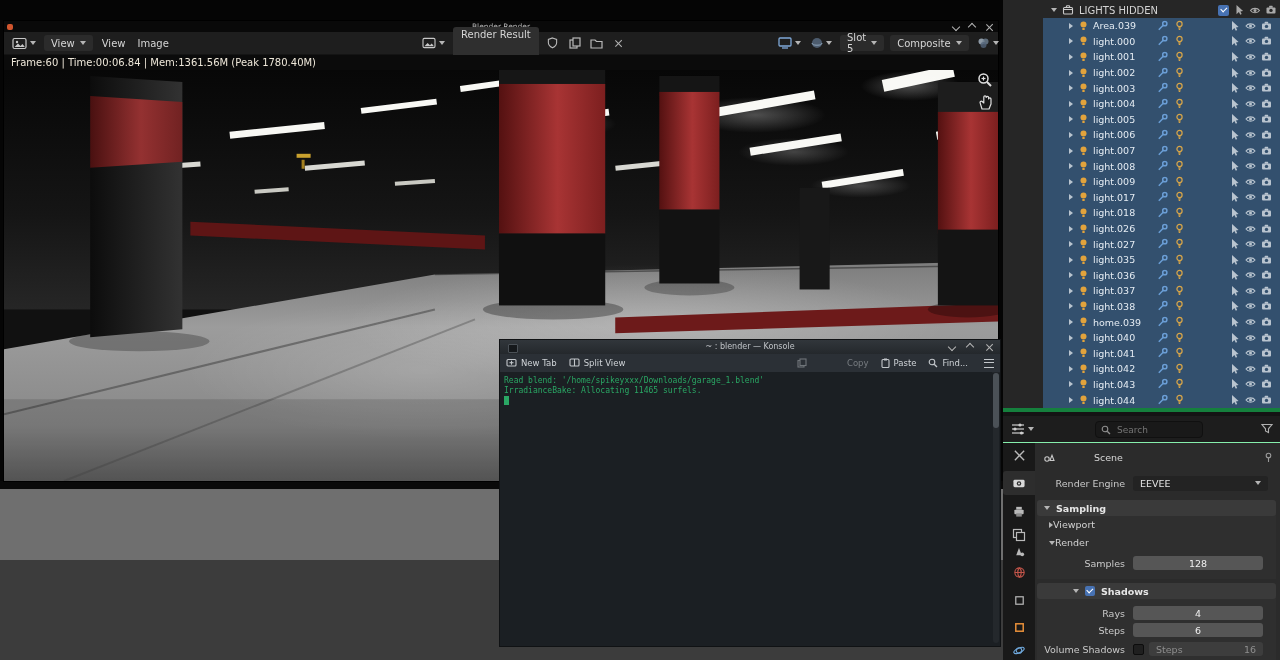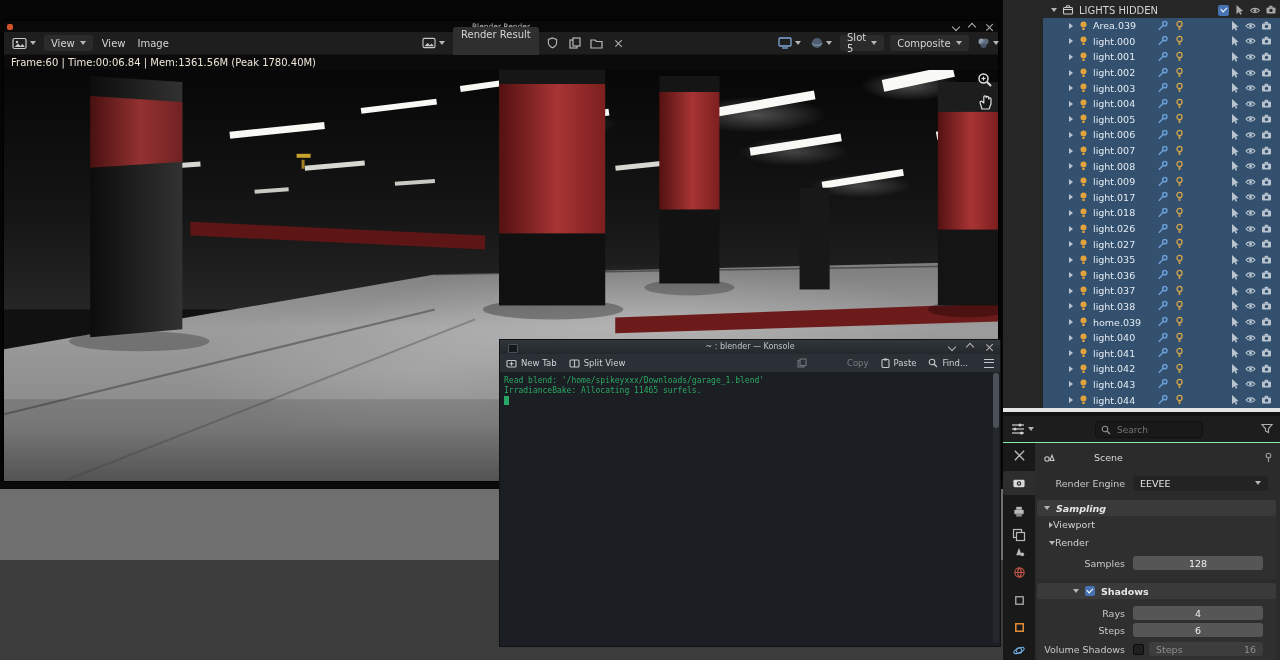--- a/index.html
+++ b/index.html
@@ -38,30 +38,30 @@
   .overlay-icon{position:absolute;right:5px;}
 
   
   .konsole{left:500px;top:340px;width:500px;height:306px;background:#1b1f23;outline:1px solid #101214;}
   .k-titlebar{position:absolute;left:0;top:0;right:0;height:14px;background:linear-gradient(#31363b,#24282c);border-bottom:1px solid #1a1d20;}
   .k-title{position:absolute;left:0;right:0;top:0;text-align:center;font-size:8px;line-height:14px;color:#c0c4c8;}
   .k-icon{position:absolute;left:8px;top:3.5px;width:8px;height:7px;background:#15181b;border:1px solid #4a5056;border-radius:1px;}
   .k-controls{position:absolute;right:7px;top:0;height:14px;display:flex;align-items:center;gap:12px;}
   .k-toolbar{position:absolute;left:0;top:14px;right:0;height:18px;background:#2b3036;border-bottom:1px solid #212529;
              display:flex;align-items:center;font-size:8.5px;color:#cfd3d7;padding:0 6px;gap:12px;}
-  .kbtn{display:flex;align-items:center;gap:4px;}
+  .kbtn{display:flex;gap:4px;}
   .kbtn.disabled{opacity:.45;gap:40px;}
   .k-term{position:absolute;left:0;top:32px;right:8px;bottom:2px;background:#1b1f23;padding:4px 0 0 4px;
           font-family:"DejaVu Sans Mono",monospace;font-size:8px;line-height:9.5px;color:#2aa764;}
   .k-cursor{width:5px;height:9px;background:#2aa764;margin-top:1px;}
   .k-scroll{position:absolute;right:1px;top:33px;bottom:3px;width:6px;background:#24282c;border-radius:3px;}
   .k-thumb{position:absolute;left:0;top:0;width:6px;height:55px;background:#4b5157;border-radius:3px;}
 
   
-  .right-panel{left:1003px;top:0;width:277px;height:660px;background:#e5e5e5;}
+  .right-panel{left:1003px;top:0;width:277px;height:660px;background:#15803d;}
   .outliner{position:absolute;left:0;top:0;width:277px;height:408px;background:#262626;overflow:hidden;}
   .col-row{position:absolute;left:0;top:2px;right:0;height:16px;display:flex;align-items:center;padding-left:48px;box-sizing:border-box;}
   .col-label{font-size:10px;color:#d4d4d4;margin-left:5px;}
   .right-cluster{margin-left:auto;display:flex;align-items:center;gap:4px;margin-right:3px;}
   .ol-rows{position:absolute;left:0;top:18px;right:0;}
   .ol-row{position:relative;height:15.6px;margin-left:40px;background:#33506e;display:flex;align-items:center;
           padding-left:26px;box-sizing:border-box;font-size:9.5px;color:#e4ebf2;}
   .ol-name{margin-left:4px;}
   .mi{position:absolute;top:50%;transform:translateY(-50%);}
   .mi1{left:114px;} .mi2{left:131px;}
@@ -1317,21 +1317,21 @@
 
         <div class="p-row" style="top:32px;">
           <span class="prop-label">Render Engine</span>
           <span class="enum-field">
             <span>EEVEE</span>
             <span class="tri-down"></span>
           </span>
         </div>
 
         <div class="panel-body" style="top:65px;height:71px;"></div>
-        <div class="panel-hdr" style="top:57px;font-style:italic;">
+        <div class="panel-hdr" style="top:57px;">
           <span class="tri-down"></span>
           <span>Sampling</span>
         </div>
         <div class="sub-hdr" style="top:76px;">
           <span class="tri-right" style="border-left-color:#b5b5b5;"></span>
           <span>Viewport</span>
         </div>
         <div class="sub-hdr" style="top:94px;">
           <span class="tri-down"></span>
           <span>Render</span>

